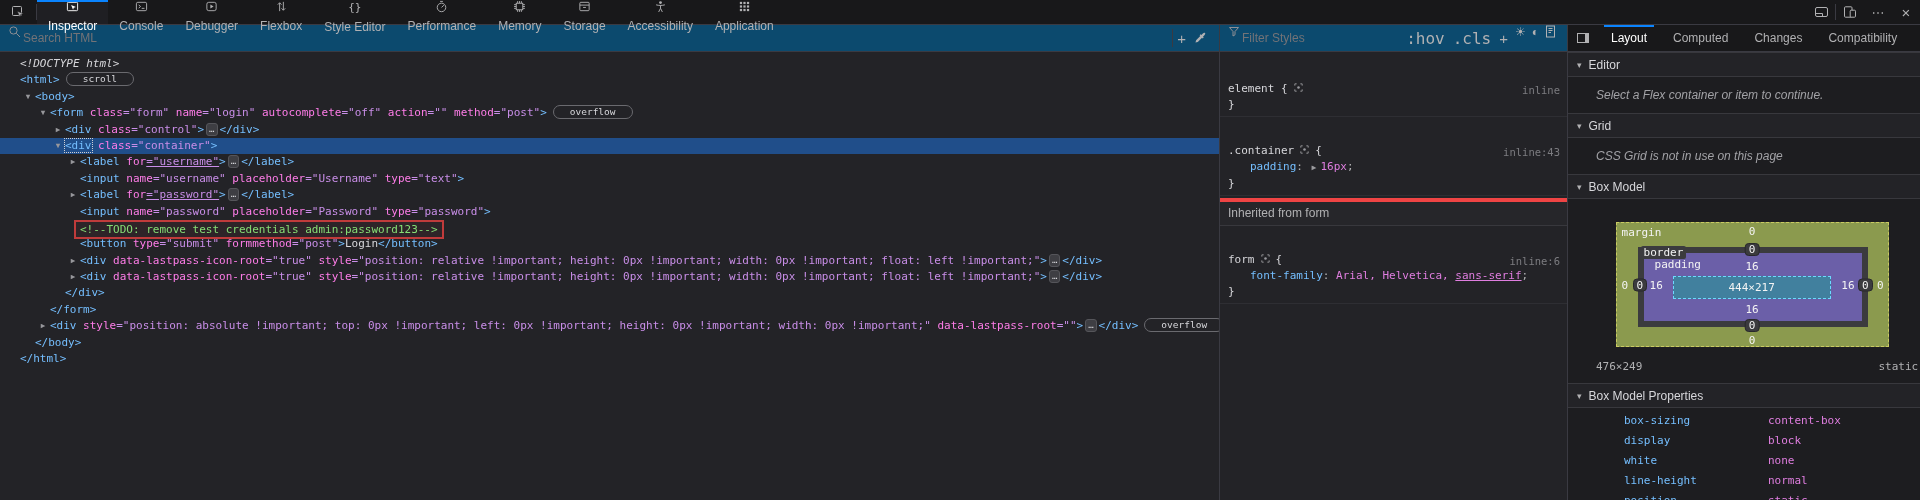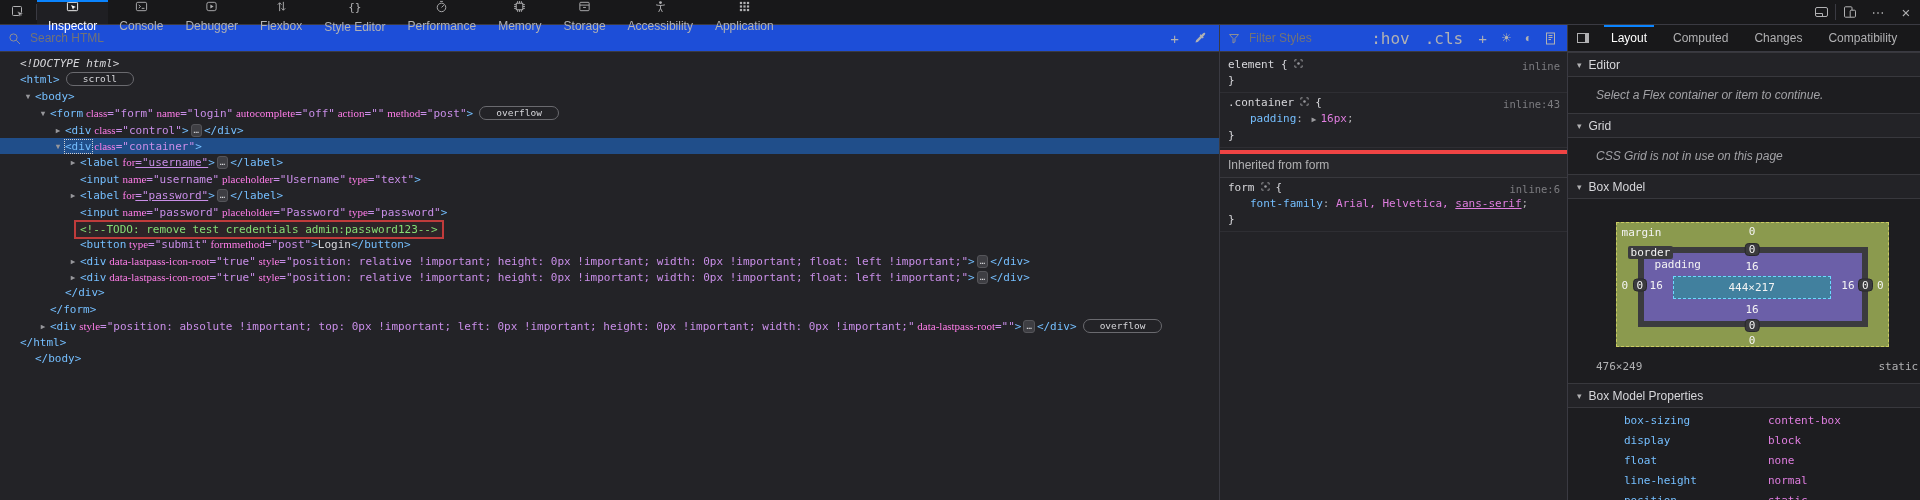--- a/index.html
+++ b/index.html
@@ -25,54 +25,54 @@
     color:#b1b1b3; font-size:13px; flex:none; }
   .ticon.close{ font-size:15px; }
   svg{ display:block; }
 
   
   .panels{ flex:1; display:flex; min-height:0; }
   .markup-panel{ width:1220px; flex:none; display:flex; flex-direction:column; border-right:1px solid #3a3a42; background:#232327;}
   .rules-panel{ width:348px; flex:none; display:flex; flex-direction:column; border-right:1px solid #3a3a42; background:#232327;}
   .layout-panel{ flex:1; display:flex; flex-direction:column; background:#232327;}
 
-  .subbar{ height:27px; flex:none; background:#1d4ed8; border-bottom:1px solid #3a3a42;
-    display:flex; align-items:center; padding:0 8px; gap:7px; color:#8f8f94;}
+  .subbar{ height:27px; flex:none; background:#0c4a6e; border-bottom:1px solid #3a3a42;
+    display:flex; padding:0 8px; color:#8f8f94;}
   .devtools-input{ flex:1; background:transparent; border:none; outline:none;
     color:#d7d7db; font-size:12px; font-family:"Liberation Sans",sans-serif; min-width:0;}
   .devtools-input::placeholder{ color:#737377; }
   .sub-btn{ background:none; border:none; color:#b1b1b3; font-size:16px; padding:0 4px;
     font-family:"DejaVu Sans Mono",monospace; }
   .sub-btn.plus{ font-size:15px; font-family:"Liberation Sans",sans-serif; }
   .sub-glyph{ color:#b1b1b3; font-size:12px; padding:0 3px; }
 
   
   .markup-tree{ flex:1; overflow:hidden; font:11px/16.4px "DejaVu Sans Mono",monospace; padding-top:4px; }
   .mrow{ white-space:nowrap; height:16.4px; }
   .mrow.selected{ background:#204e8a; }
   .arrow{ display:inline-block; width:14px; margin-left:-14px; color:#97979b; font-size:7.5px;
     text-align:center; vertical-align:1px; }
   .tag{ color:#75bfff; }
   .mrow.selected .tag.flash{ outline:1px dotted #cfd0d4; outline-offset:0px; }
   .doctype{ color:#d7d7db; font-style:italic; }
-  .attr-name{ color:#ff7de9;font-family:Liberation Serif, serif; }
+  .attr-name{ color:#ff7de9; }
   .attr-value{ color:#c98ee8; }
   .attr-value.link{ text-decoration:underline; }
   .plain{ color:#d7d7db; }
   .comment{ color:#86de74; }
   .comment.boxed{ display:inline-block; border:2px solid #c03b3b; background:rgba(192,59,59,.07);
     padding:1px 4px; line-height:13px; margin-left:-6px; position:relative; z-index:1; }
   .dots{ display:inline-block; background:#3e3e43; border:1px solid #55555a; border-radius:3px;
     color:#d7d7db; font-size:9px; line-height:8px; padding:1px 2px 2px; margin:0 2px; vertical-align:1px; letter-spacing:0; }
   .pill{ display:inline-block; border:1px solid #6a6a6f; border-radius:7px; padding:0 16px;
     margin-left:6px; font-size:9.5px; line-height:12px; color:#d7d7db; vertical-align:1px; }
 
   
   .rules-content{ flex:1; overflow:hidden; font:11px/16px "DejaVu Sans Mono",monospace; padding-top:3px; }
-  .rule{ border-bottom:1px solid #2e2e33; padding:2px 0 3px; }
+  .rule{ border-bottom:1px solid #2e2e33; padding:2px 0 3px;margin-top:24px; }
   .rline{ padding:0 8px; position:relative; color:#d7d7db; }
   .rloc{ position:absolute; right:7px; top:1px; color:#7c7c80; font-size:10.5px; }
   .target-ic{ color:#9a9a9e; margin:0 5px; vertical-align:-1px; display:inline-block; }
   .decl{ padding-left:30px; color:#b1b1b3; }
   .dname{ color:#75bfff; }
   .dval{ color:#e07ee0; }
   .dval.vlink{ text-decoration:underline; }
   .dexp{ color:#9a9a9e; font-size:8px; margin:0 4px 0 2px; }
   .swatch{ display:inline-block; width:9px; height:9px; border-radius:50%; background:#fff;
     border:1px solid #8a8a8e; vertical-align:-1px; margin:0 5px 0 1px; }
@@ -97,21 +97,21 @@
   .bm-area{ padding:23px 0 4px; }
   .bm{ position:relative; width:273px; height:125px; margin:0 auto;
     font:11px "DejaVu Sans Mono",monospace; color:#f4f4f4; }
   .bm-margin{ position:absolute; inset:0; background:#8b9a4e; border:1px dashed #caca62; }
   .bm-border{ position:absolute; left:22px; right:21px; top:25px; bottom:20px;
     background:#6b5fa8; border:6px solid #3b3b3e; }
   .bm-content{ position:absolute; left:57px; right:58px; top:54px; bottom:48px;
     background:#41809e; border:1px dashed #6cd9ff; display:flex; align-items:center; justify-content:center; }
   .bm-label{ position:absolute; line-height:13px; }
   .bm-l-margin{ left:6px; top:4px; }
-  .bm-l-border{ left:12px; top:24px; background:#3b3b3e; padding:0 3px; border-radius:2px; }
+  .bm-l-border{ left:25px; top:24px; background:#3b3b3e; padding:0 3px; border-radius:2px; }
   .bm-l-padding{ left:39px; top:36px; }
   .bmv{ position:absolute; line-height:13px; }
   .bmv.cc{ left:50%; transform:translateX(-50%); }
   .bmv.sc{ top:50%; transform:translateY(-50%); }
   .chip{ background:#3b3b3e; border:1px solid #28282b; border-radius:4px; padding:0 3px; line-height:11px; }
   .v-mt{ top:3px; } .v-bt{ top:21px; } .v-pt{ top:38px; }
   .v-pb{ bottom:31px; } .v-bb{ bottom:15px; } .v-mb{ bottom:0px; }
   .v-ml{ left:6px; } .v-bl{ left:17px; } .v-pl{ left:34px; }
   .v-pr{ right:34px; } .v-br{ right:16px; } .v-mr{ right:5px; }
 
@@ -288,22 +288,22 @@
           <div class="mrow" style="padding-left: 80px;"><span class="tag">&lt;input</span><span class="attr"><span class="attr-name"> name</span><span class="attr-value">="username"</span></span><span class="attr"><span class="attr-name"> placeholder</span><span class="attr-value">="Username"</span></span><span class="attr"><span class="attr-name"> type</span><span class="attr-value">="text"</span></span><span class="tag">&gt;</span></div>
           <div class="mrow" style="padding-left: 80px;"><span class="arrow">▶</span><span class="tag">&lt;label</span><span class="attr"><span class="attr-name"> for</span><span class="attr-value link">="password"</span></span><span class="tag">&gt;</span><span class="dots">…</span><span class="tag">&lt;/label&gt;</span></div>
           <div class="mrow" style="padding-left: 80px;"><span class="tag">&lt;input</span><span class="attr"><span class="attr-name"> name</span><span class="attr-value">="password"</span></span><span class="attr"><span class="attr-name"> placeholder</span><span class="attr-value">="Password"</span></span><span class="attr"><span class="attr-name"> type</span><span class="attr-value">="password"</span></span><span class="tag">&gt;</span></div>
           <div class="mrow" style="padding-left: 80px;"><span class="comment boxed">&lt;!--TODO: remove test credentials admin:password123--&gt;</span></div>
           <div class="mrow" style="padding-left: 80px;"><span class="tag">&lt;button</span><span class="attr"><span class="attr-name"> type</span><span class="attr-value">="submit"</span></span><span class="attr"><span class="attr-name"> formmethod</span><span class="attr-value">="post"</span></span><span class="tag">&gt;</span><span class="plain">Login</span><span class="tag">&lt;/button&gt;</span></div>
           <div class="mrow" style="padding-left: 80px;"><span class="arrow">▶</span><span class="tag">&lt;div</span><span class="attr"><span class="attr-name"> data-lastpass-icon-root</span><span class="attr-value">="true"</span></span><span class="attr"><span class="attr-name"> style</span><span class="attr-value">="position: relative !important; height: 0px !important; width: 0px !important; float: left !important;"</span></span><span class="tag">&gt;</span><span class="dots">…</span><span class="tag">&lt;/div&gt;</span></div>
           <div class="mrow" style="padding-left: 80px;"><span class="arrow">▶</span><span class="tag">&lt;div</span><span class="attr"><span class="attr-name"> data-lastpass-icon-root</span><span class="attr-value">="true"</span></span><span class="attr"><span class="attr-name"> style</span><span class="attr-value">="position: relative !important; height: 0px !important; width: 0px !important; float: left !important;"</span></span><span class="tag">&gt;</span><span class="dots">…</span><span class="tag">&lt;/div&gt;</span></div>
           <div class="mrow" style="padding-left: 65px;"><span class="tag">&lt;/div&gt;</span></div>
           <div class="mrow" style="padding-left: 50px;"><span class="tag">&lt;/form&gt;</span></div>
           <div class="mrow" style="padding-left: 50px;"><span class="arrow">▶</span><span class="tag">&lt;div</span><span class="attr"><span class="attr-name"> style</span><span class="attr-value">="position: absolute !important; top: 0px !important; left: 0px !important; height: 0px !important; width: 0px !important;"</span></span><span class="attr"><span class="attr-name"> data-lastpass-root</span><span class="attr-value">=""</span></span><span class="tag">&gt;</span><span class="dots">…</span><span class="tag">&lt;/div&gt;</span><span class="pill">overflow</span></div>
+          <div class="mrow" style="padding-left: 35px;"><span class="tag">&lt;/body&gt;</span></div>
           <div class="mrow" style="padding-left: 20px;"><span class="tag">&lt;/html&gt;</span></div>
-          <div class="mrow" style="padding-left: 35px;"><span class="tag">&lt;/body&gt;</span></div>
         </div>
     </section>
 
     <section class="rules-panel">
       <div class="subbar">
         <span>
           <svg width="12" height="12" viewBox="0 0 12 12">
               <path d="M1.5 2.5h9L7 6.5v3.3l-2 1.2V6.5z" fill="none" stroke="currentColor"></path>
             </svg>
         </span>
@@ -422,21 +422,21 @@
         <div class="props" id="bm-props">
             <div class="prow">
               <span class="pname">box-sizing</span>
               <span class="pval">content-box</span>
             </div>
             <div class="prow">
               <span class="pname">display</span>
               <span class="pval">block</span>
             </div>
             <div class="prow">
-              <span class="pname">float</span>
+              <span class="pname">white</span>
               <span class="pval">none</span>
             </div>
             <div class="prow">
               <span class="pname">line-height</span>
               <span class="pval">normal</span>
             </div>
             <div class="prow">
               <span class="pname">position</span>
               <span class="pval">static</span>
             </div>

